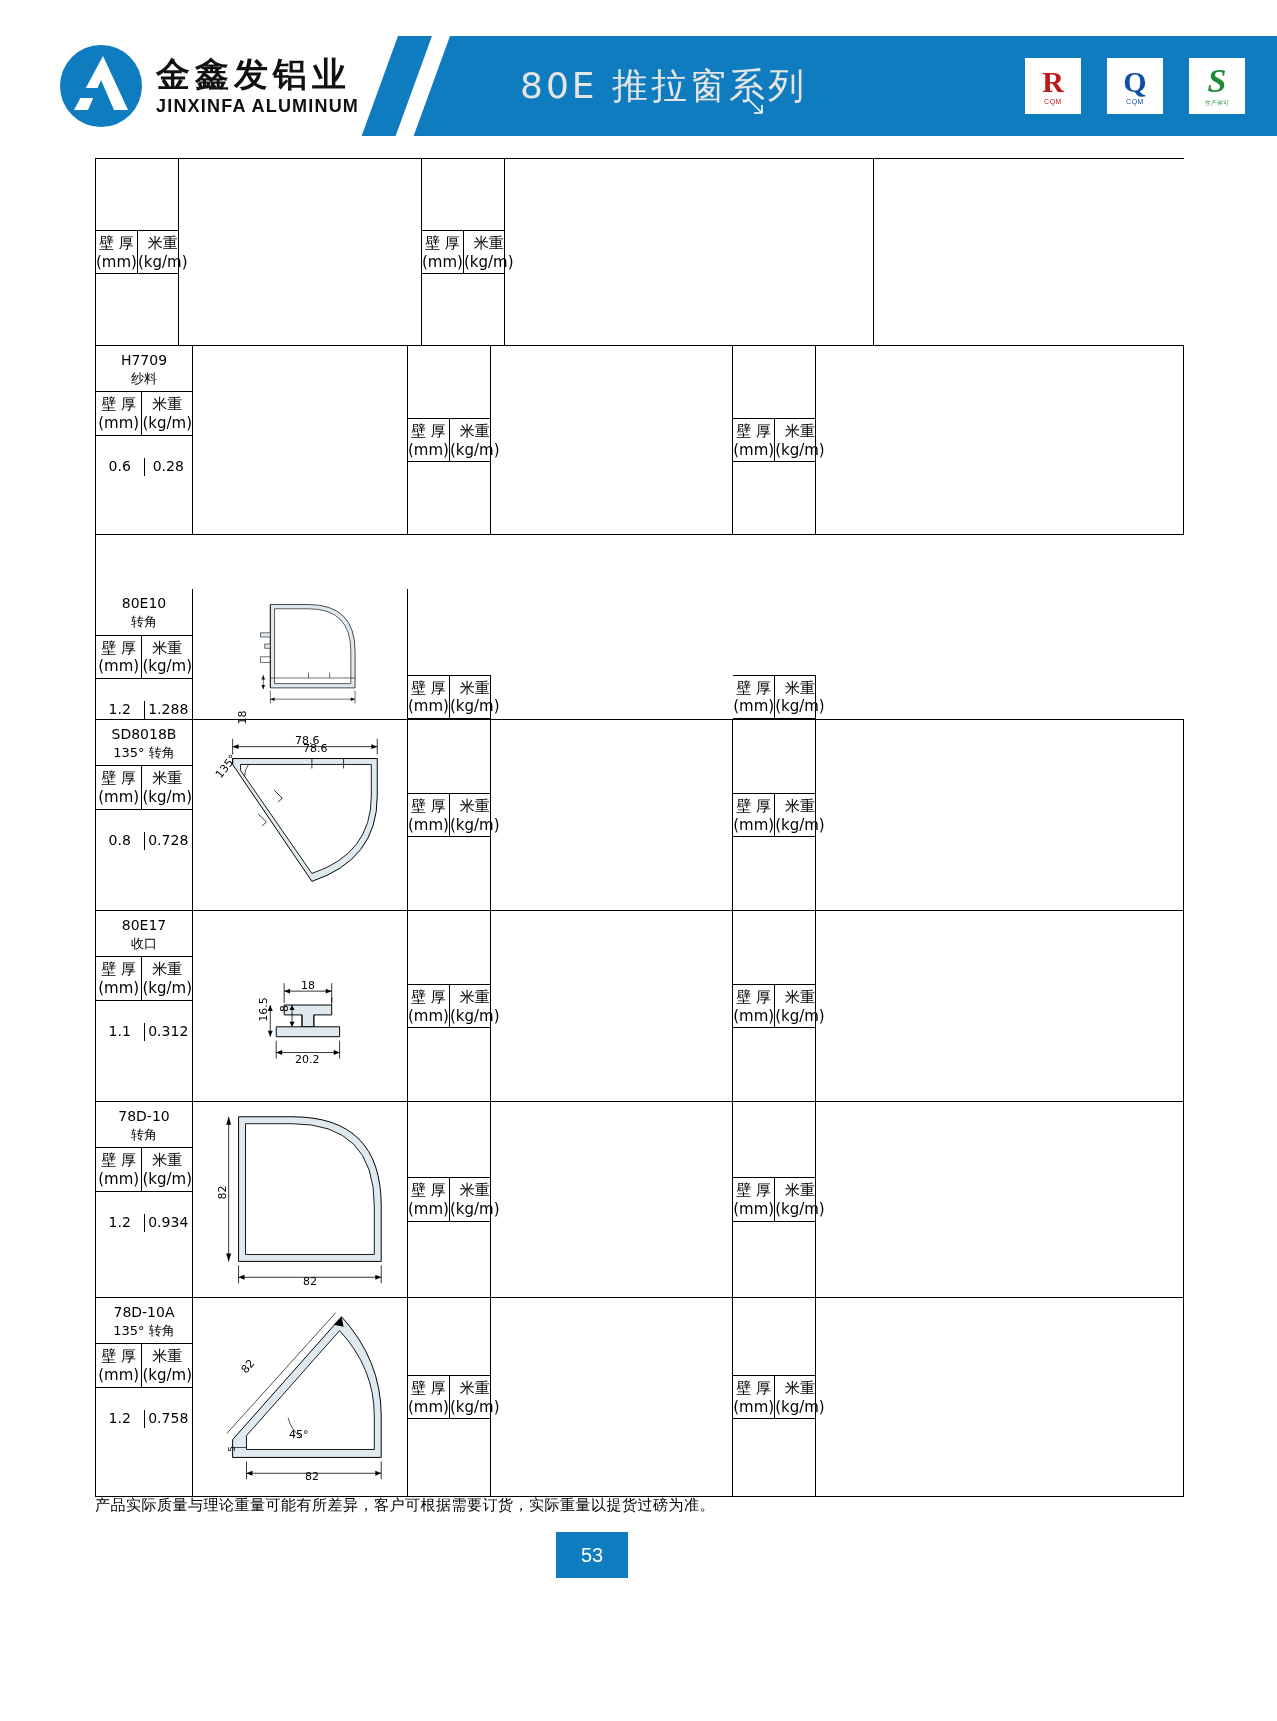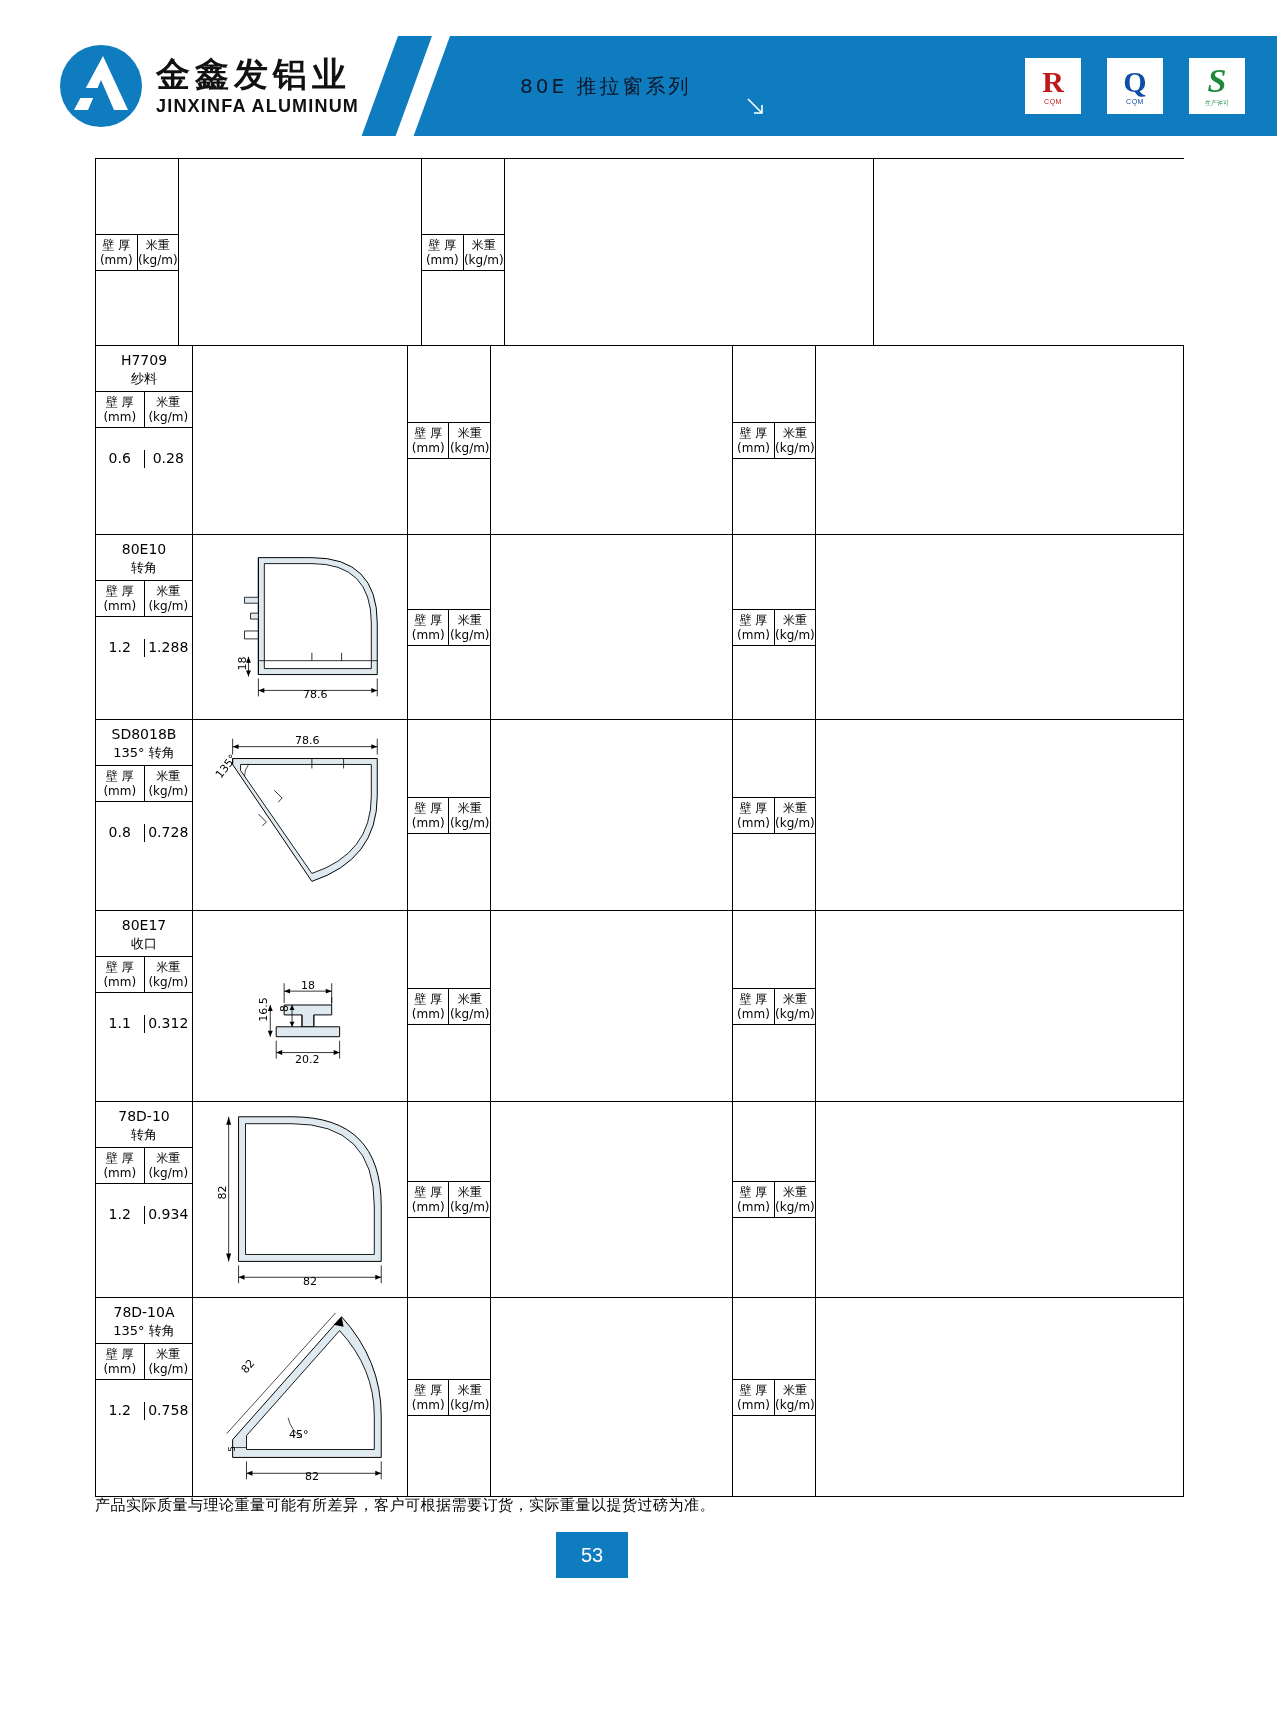--- a/index.html
+++ b/index.html
@@ -75,22 +75,22 @@
     font-size: 18px;
     font-weight: bold;
     letter-spacing: 1.2px;
     color: #111;
     margin-top: 2px;
   }
   .header-title {
     position: absolute;
     left: 520px; top: 50%;
     transform: translateY(-50%);
-    color: #0f172a;
-    font-size: 20px;
+    color: #e5e5e5;
+    font-size: 36px;
     letter-spacing: 3px;
     font-family: "DejaVu Sans", sans-serif;
   }
   .header-arrow {
     position: absolute;
     left: 745px; top: 60px;
     width: 22px; height: 22px;
   }
   .cert-group {
     position: absolute;
@@ -186,21 +186,21 @@
   .mini-table {
     width: 100%;
     border-top: 1.2px solid #000;
     border-bottom: 1.2px solid #000;
     display: flex;
     margin-top: 4px;
   }
   .mini-cell {
     flex: 1;
     text-align: center;
-    font-size: 12px;
+    font-size: 15px;
     padding: 3px 0 2px;
     line-height: 1.25;
     font-family: "DejaVu Sans", sans-serif;
   }
   .mini-cell.l { border-right: 1.2px solid #000; }
   .mini-vals {
     display: flex;
     margin-top: 22px;
   }
   .mini-val {
@@ -405,21 +405,21 @@
         </div>
         <div class="mini-cell">
           <span>米重</span><br>
           <span>(kg/m)</span>
         </div>
       </div>
     </div>
     <div class="blank-col last" style="width:368px;"></div>
   </div>
 
-  <div class="row" style="height:184px;">
+  <div class="row" style="height:184px;align-items:flex-end;">
     <div class="cellgroup">
       <div class="label-col">
         <div class="spec-code">80E10</div>
         <div class="spec-sub">转角</div>
         <div class="mini-table">
           <div class="mini-cell l">
             <span>壁 厚</span><br>
             <span>(mm)</span>
           </div>
           <div class="mini-cell">

